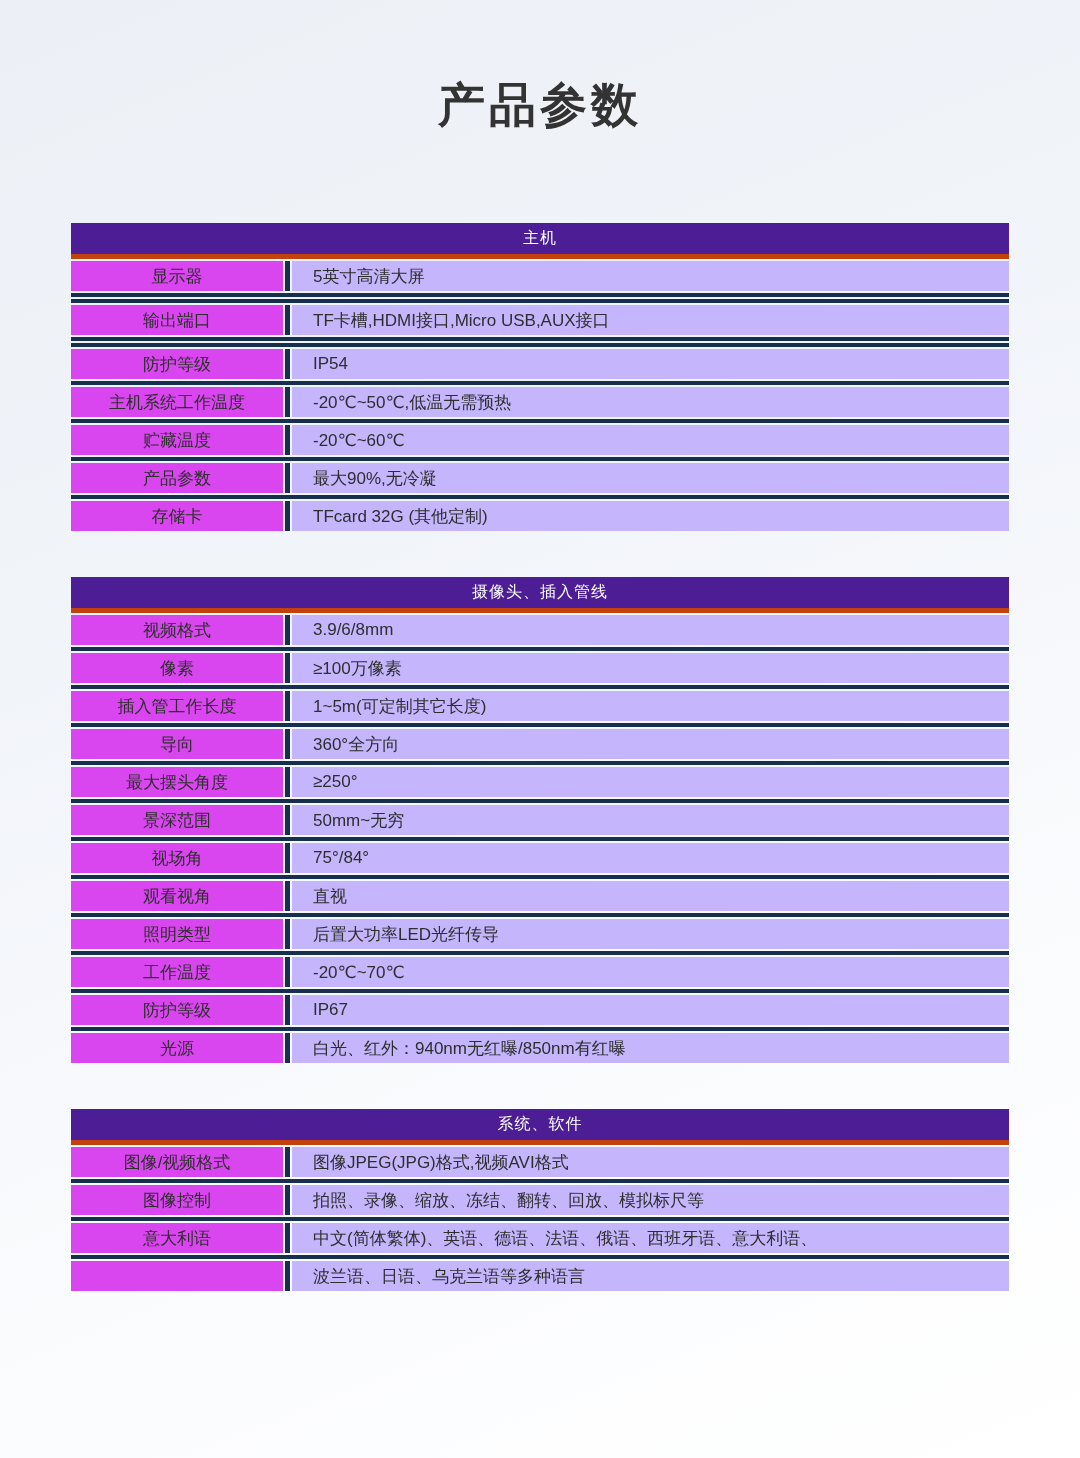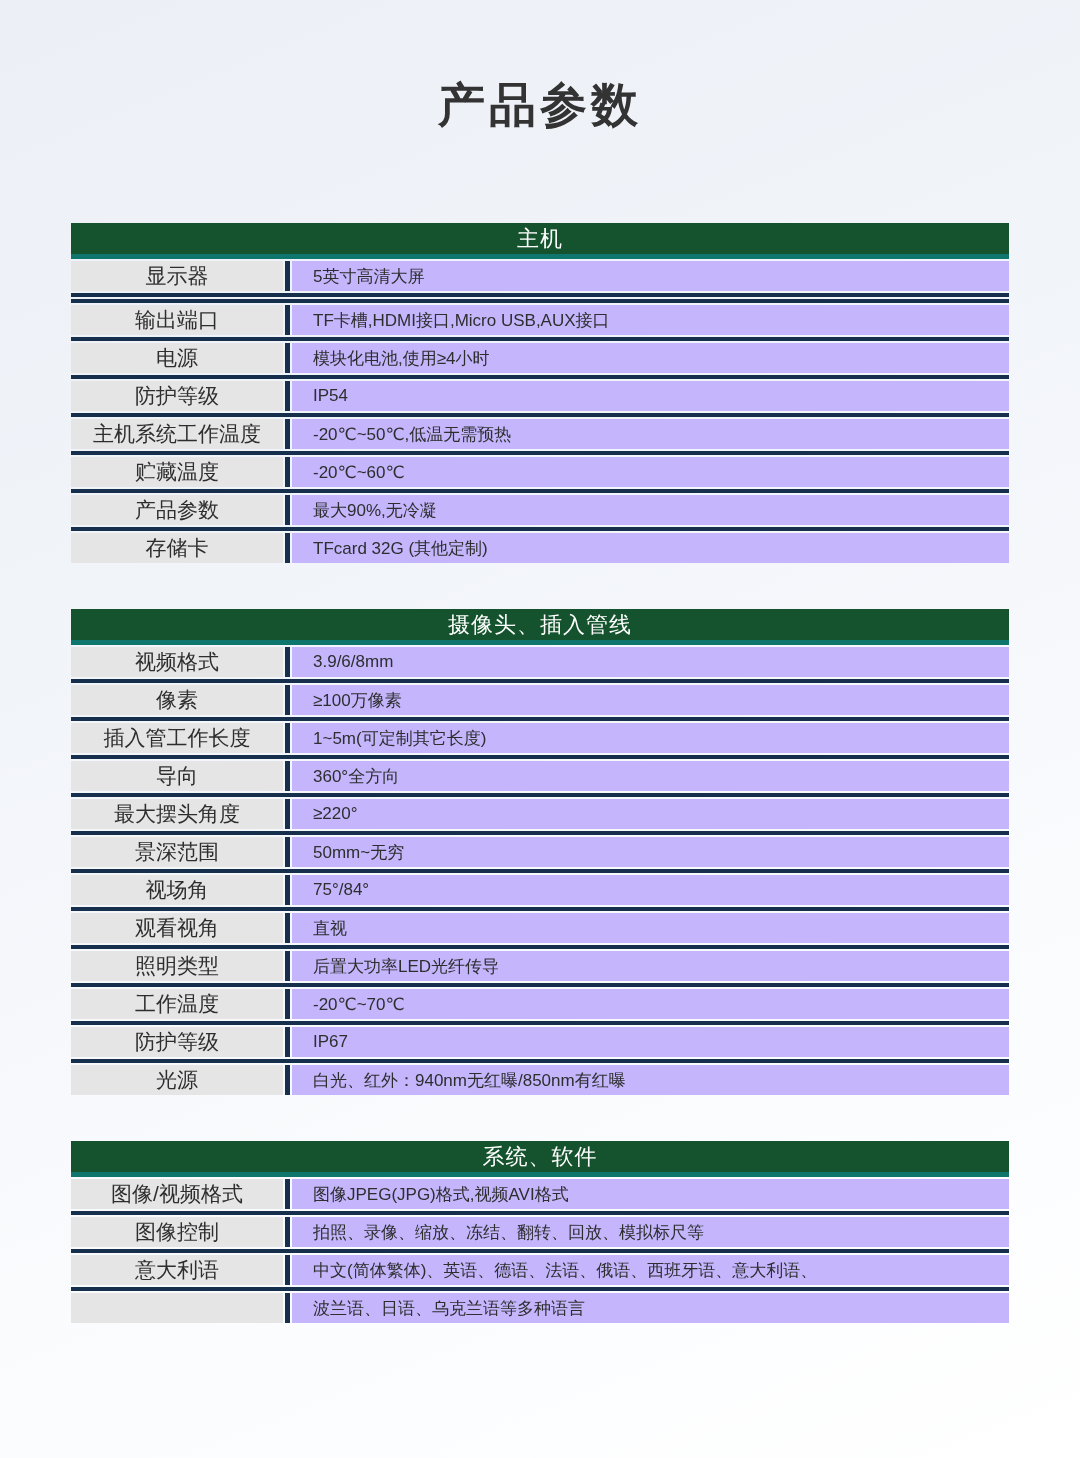--- a/index.html
+++ b/index.html
@@ -25,41 +25,41 @@
   }
   .tables-wrap {
     width: 938px;
     margin: 86px auto 0 auto;
   }
   .spec-table {
     margin-bottom: 46px;
   }
   .tbl-header {
     height: 31px;
-    background: #14532d;
-    border-bottom: 5px solid #0f766e;
+    background: #4c1d95;
+    border-bottom: 5px solid #c2410c;
     margin-bottom: 2px;
     color: #ffffff;
-    font-size: 22px;
+    font-size: 16px;
     display: flex;
     align-items: center;
     justify-content: center;
     letter-spacing: 1px;
   }
   .tbl-row {
     display: flex;
     height: 30px;
   }
   .cell-label {
     width: 212px;
-    background: #e5e5e5;
+    background: #d946ef;
     display: flex;
     align-items: center;
     justify-content: center;
-    font-size: 21px;
+    font-size: 17px;
   }
   .col-divider {
     width: 5px;
     background: #152f4c;
     margin: 0 2px;
   }
   .cell-value {
     flex: 1;
     background: #c4b5fd;
     display: flex;
@@ -89,25 +89,20 @@
           <div class="cell-value">5英寸高清大屏</div>
         </div>
         <div class="row-divider"></div>
         <div class="row-divider"></div>
         <div class="tbl-row">
           <div class="cell-label">输出端口</div>
           <div class="col-divider"></div>
           <div class="cell-value">TF卡槽,HDMI接口,Micro USB,AUX接口</div>
         </div>
         <div class="row-divider"></div>
-        <div class="tbl-row">
-          <div class="cell-label">电源</div>
-          <div class="col-divider"></div>
-          <div class="cell-value">模块化电池,使用≥4小时</div>
-        </div>
         <div class="row-divider"></div>
         <div class="tbl-row">
           <div class="cell-label">防护等级</div>
           <div class="col-divider"></div>
           <div class="cell-value">IP54</div>
         </div>
         <div class="row-divider"></div>
         <div class="tbl-row">
           <div class="cell-label">主机系统工作温度</div>
           <div class="col-divider"></div>
@@ -157,21 +152,21 @@
         <div class="row-divider"></div>
         <div class="tbl-row">
           <div class="cell-label">导向</div>
           <div class="col-divider"></div>
           <div class="cell-value">360°全方向</div>
         </div>
         <div class="row-divider"></div>
         <div class="tbl-row">
           <div class="cell-label">最大摆头角度</div>
           <div class="col-divider"></div>
-          <div class="cell-value">≥220°</div>
+          <div class="cell-value">≥250°</div>
         </div>
         <div class="row-divider"></div>
         <div class="tbl-row">
           <div class="cell-label">景深范围</div>
           <div class="col-divider"></div>
           <div class="cell-value">50mm~无穷</div>
         </div>
         <div class="row-divider"></div>
         <div class="tbl-row">
           <div class="cell-label">视场角</div>

